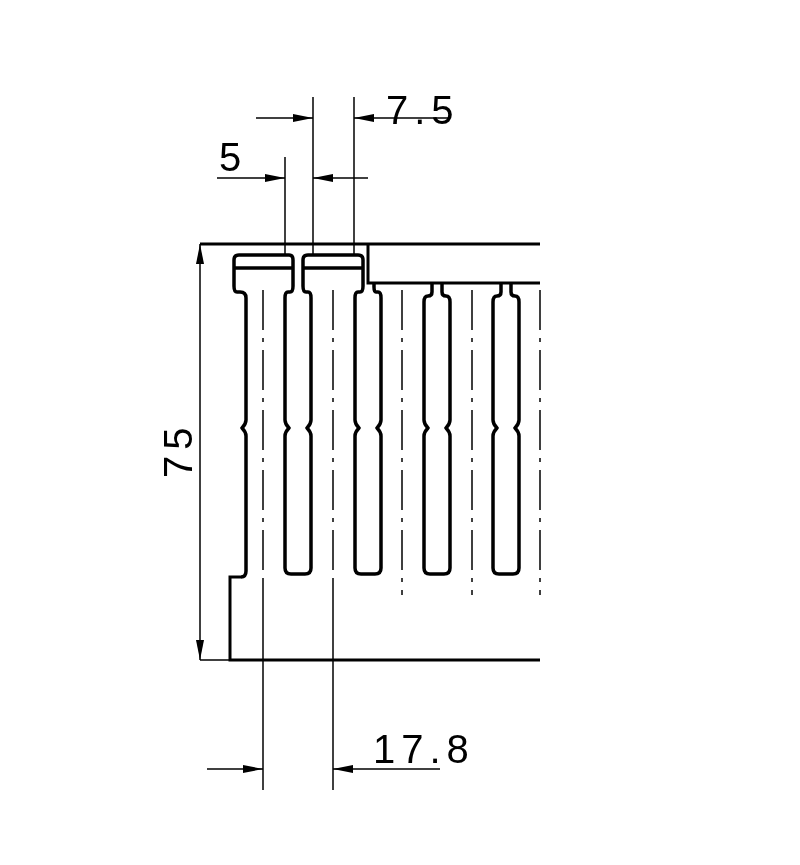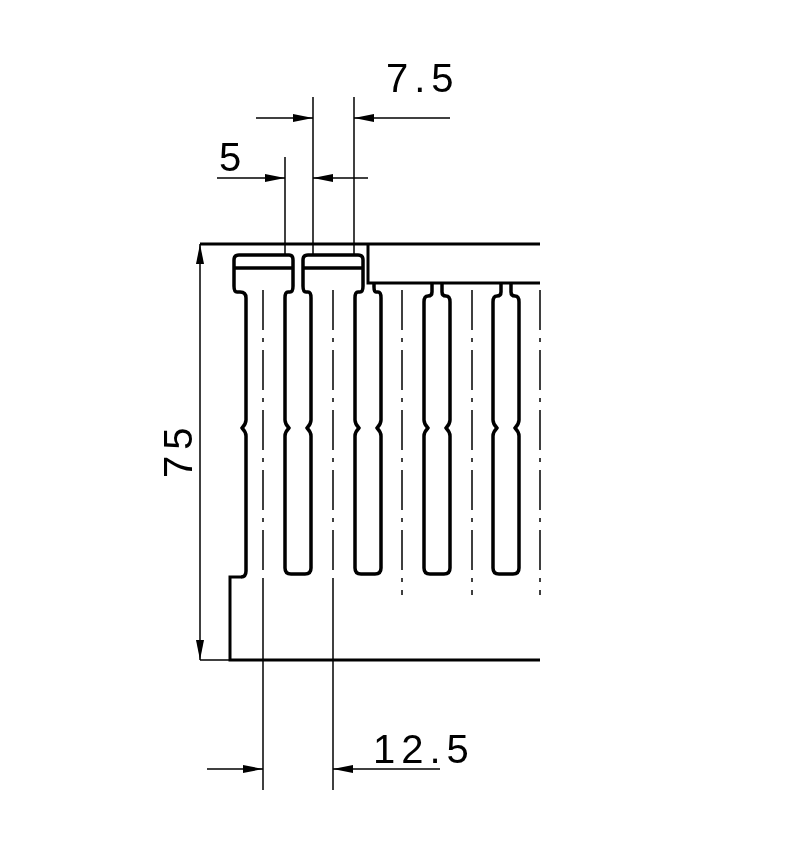--- a/index.html
+++ b/index.html
@@ -68,15 +68,15 @@
 
   <g stroke="#000" stroke-width="1.5" fill="none">
     <line x1="263" y1="580" x2="263" y2="790"></line>
     <line x1="333" y1="580" x2="333" y2="790"></line>
     <line x1="207" y1="769" x2="263" y2="769" marker-end="url(#arrow)"></line>
     <line x1="440" y1="769" x2="333" y2="769" marker-end="url(#arrow)"></line>
   </g>
 </svg>
 
 <div class="dim-label" style="left:219px; top:137px;">5</div>
-<div class="dim-label" style="left:386px; top:58px;">7.5</div>
+<div class="dim-label" style="left:386px; top:90px;">7.5</div>
 <div class="dim-label" id="label-75" style="left:158px; top:478px;">75</div>
-<div class="dim-label" style="left:373px; top:729px;">12.5</div>
+<div class="dim-label" style="left:373px; top:729px;">17.8</div>
 
 </body></html>

